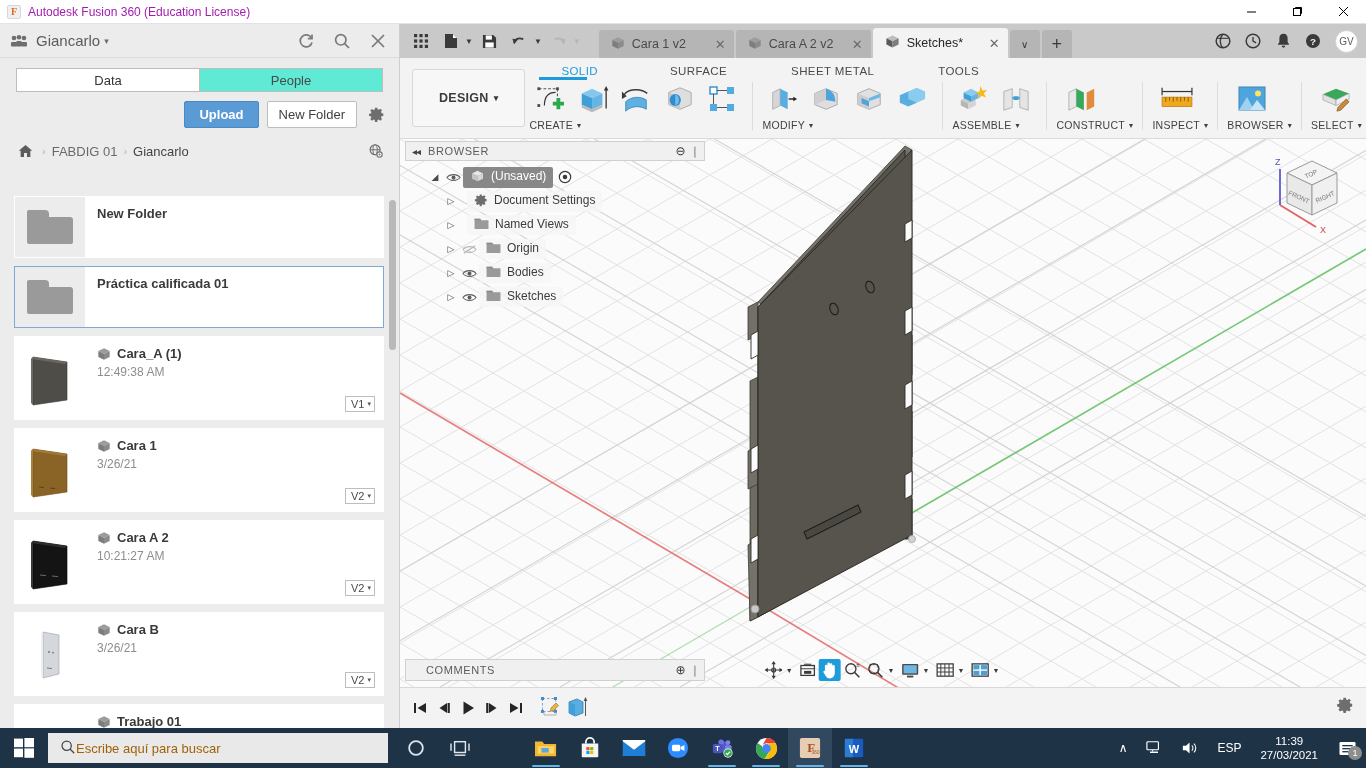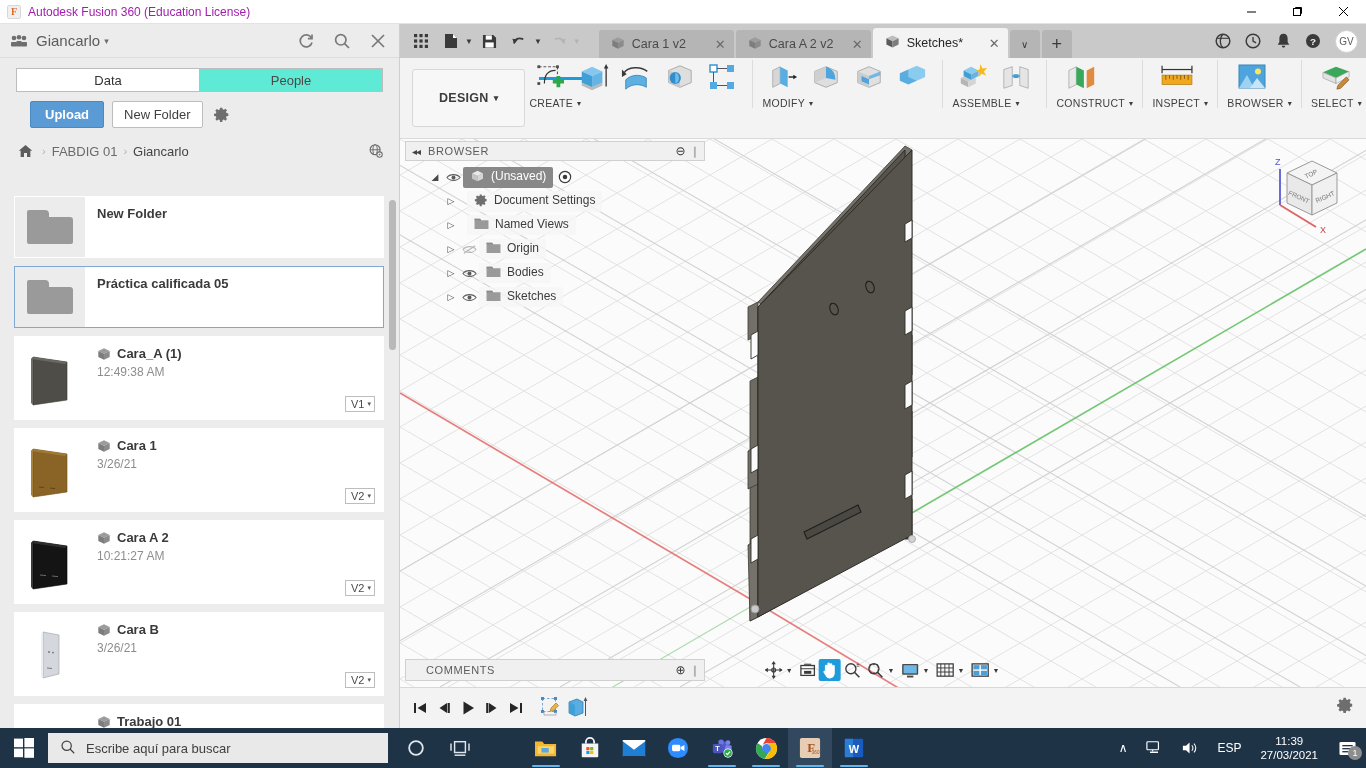--- a/index.html
+++ b/index.html
@@ -46,21 +46,21 @@
   .ic-btn svg{ display:block; }
 
   #dp-tabs{ display:flex; padding:10px 16px 0 16px; }
   .dp-tab{
     flex:1; height:24px; line-height:23px; text-align:center; font-size:13px;
     border:1px solid #bdbdbd; background:#5eead4; color:#4a4a4a; cursor:pointer;
   }
   .dp-tab.active{ background:#fff; color:#333; }
   .dp-tab:first-child{ border-right:none;}
 
-  #dp-actions{ display:flex; align-items:center; justify-content:flex-start; gap:8px; padding:9px 12px 9px 30px; }
+  #dp-actions{ display:flex; align-items:center; justify-content:flex-end; gap:8px; padding:9px 12px 9px 30px; }
   #btn-upload{
     background:#5b9bd5;color:#fff;border:1px solid #4a8ac4;border-radius:2px;
     font-size:13px;font-weight:bold;padding:5px 14px;cursor:pointer;
   }
   #btn-newfolder{
     background:#fff;color:#3f3f3f;border:1px solid #bdbdbd;border-radius:2px;
     font-size:13px;padding:5px 11px;cursor:pointer;
   }
 
   #dp-breadcrumb{
@@ -199,22 +199,22 @@
   #tl-features{ display:flex;align-items:flex-end;gap:0;margin-left:10px;}
   #tl-gear{ position:absolute;right:12px;top:8px;cursor:pointer;}
 
   
   #taskbar{
     position:absolute;left:0;bottom:0;width:1366px;height:40px;background:#1f3347;
     display:flex;align-items:center;
   }
   #startbtn{ width:48px;height:40px;display:flex;align-items:center;justify-content:center;cursor:pointer;}
   #tb-search{
-    width:340px;height:30px;background:#e9e9e9;display:flex;align-items:center;gap:10px;padding-left:12px;
-    color:#404040; font-size:13px; cursor:text;
+    width:340px;height:30px;background:#e9e9e9;display:flex;align-items:center;gap:0;padding-left:12px;
+    color:#a16207; font-size:13px; cursor:text;
   }
   #tb-sys{ display:flex;align-items:center;gap:0; margin-left:6px;}
   .tbicon{ width:44px;height:40px;display:flex;align-items:center;justify-content:center;cursor:pointer;position:relative;}
   .tbicon .under{position:absolute;left:8px;bottom:1px;width:28px;height:2px;background:#63b4e8;border-radius:1px;}
   .tbicon.activeapp{ background:#31485e;}
   #tray{ margin-left:auto;display:flex;align-items:center;color:#fff;font-size:12px;gap:0;}
   #tray .tr{ padding:0 9px;display:flex;align-items:center;cursor:pointer;height:40px;}
   #clock{ display:flex;flex-direction:column;align-items:center;justify-content:center;line-height:14px;font-size:11.5px;padding:0 10px;cursor:pointer;}
   #notif{ width:38px;height:40px;display:flex;align-items:center;justify-content:center;position:relative;cursor:pointer;}
   #notif .badge{position:absolute;right:4px;bottom:8px;width:14px;height:14px;border-radius:50%;background:#8d8d8d;color:#fff;font-size:9px;display:flex;align-items:center;justify-content:center;}
@@ -338,21 +338,21 @@
 
     <div class="item folder selected">
       <div class="thumb">
         <div class="folder-glyph">
             <div class="tab"></div>
             <div class="body"></div>
           </div>
       </div>
       <div class="meta">
         <div class="nm">
-            <span>Práctica calificada 05</span>
+            <span>Práctica calificada 01</span>
           </div>
       </div>
     </div>
 
     <div class="item doc">
       <div class="thumb">
         <svg width="58" height="60" viewBox="0 0 58 60">
           <polygon points="12,9 46,14 46,52 12,57" fill="#4f4d48" stroke="#3a3834" stroke-width="0.6"></polygon>
           <polygon points="10,11 12,9 12,57 10,55" fill="#6e6b64"></polygon>
           <polygon points="10,11 12,9 46,14 44,16" fill="#6b6861"></polygon>
@@ -627,20 +627,27 @@
     </div>
   </div>
 
   <div id="ribbon">
     <div id="wsbox">
       <span>DESIGN</span>
       <span style="font-size:9px;">▾</span>
     </div>
 
     <div id="ribbon-right">
+      <div id="ribbon-tabs">
+        <div style="width:22px;"></div>
+        <div class="rtab active">SOLID</div>
+        <div class="rtab" style="margin-left:44px;">SURFACE</div>
+        <div class="rtab" style="margin-left:36px;">SHEET METAL</div>
+        <div class="rtab" style="margin-left:36px;">TOOLS</div>
+      </div>
 
       <div id="ribbon-panels">
         <div class="bluebar"></div>
 
         <div class="rpanel">
           <div class="rrow">
             <div class="rbtn">
               <svg width="30" height="28" viewBox="0 0 32 30">
                 <path d="M4 4 H24 V24" fill="none" stroke="#555" stroke-width="1.2" stroke-dasharray="3 2"></path>
                 <path d="M10 22 C10 12 14 8 22 8" fill="none" stroke="#333" stroke-width="1.3"></path>

